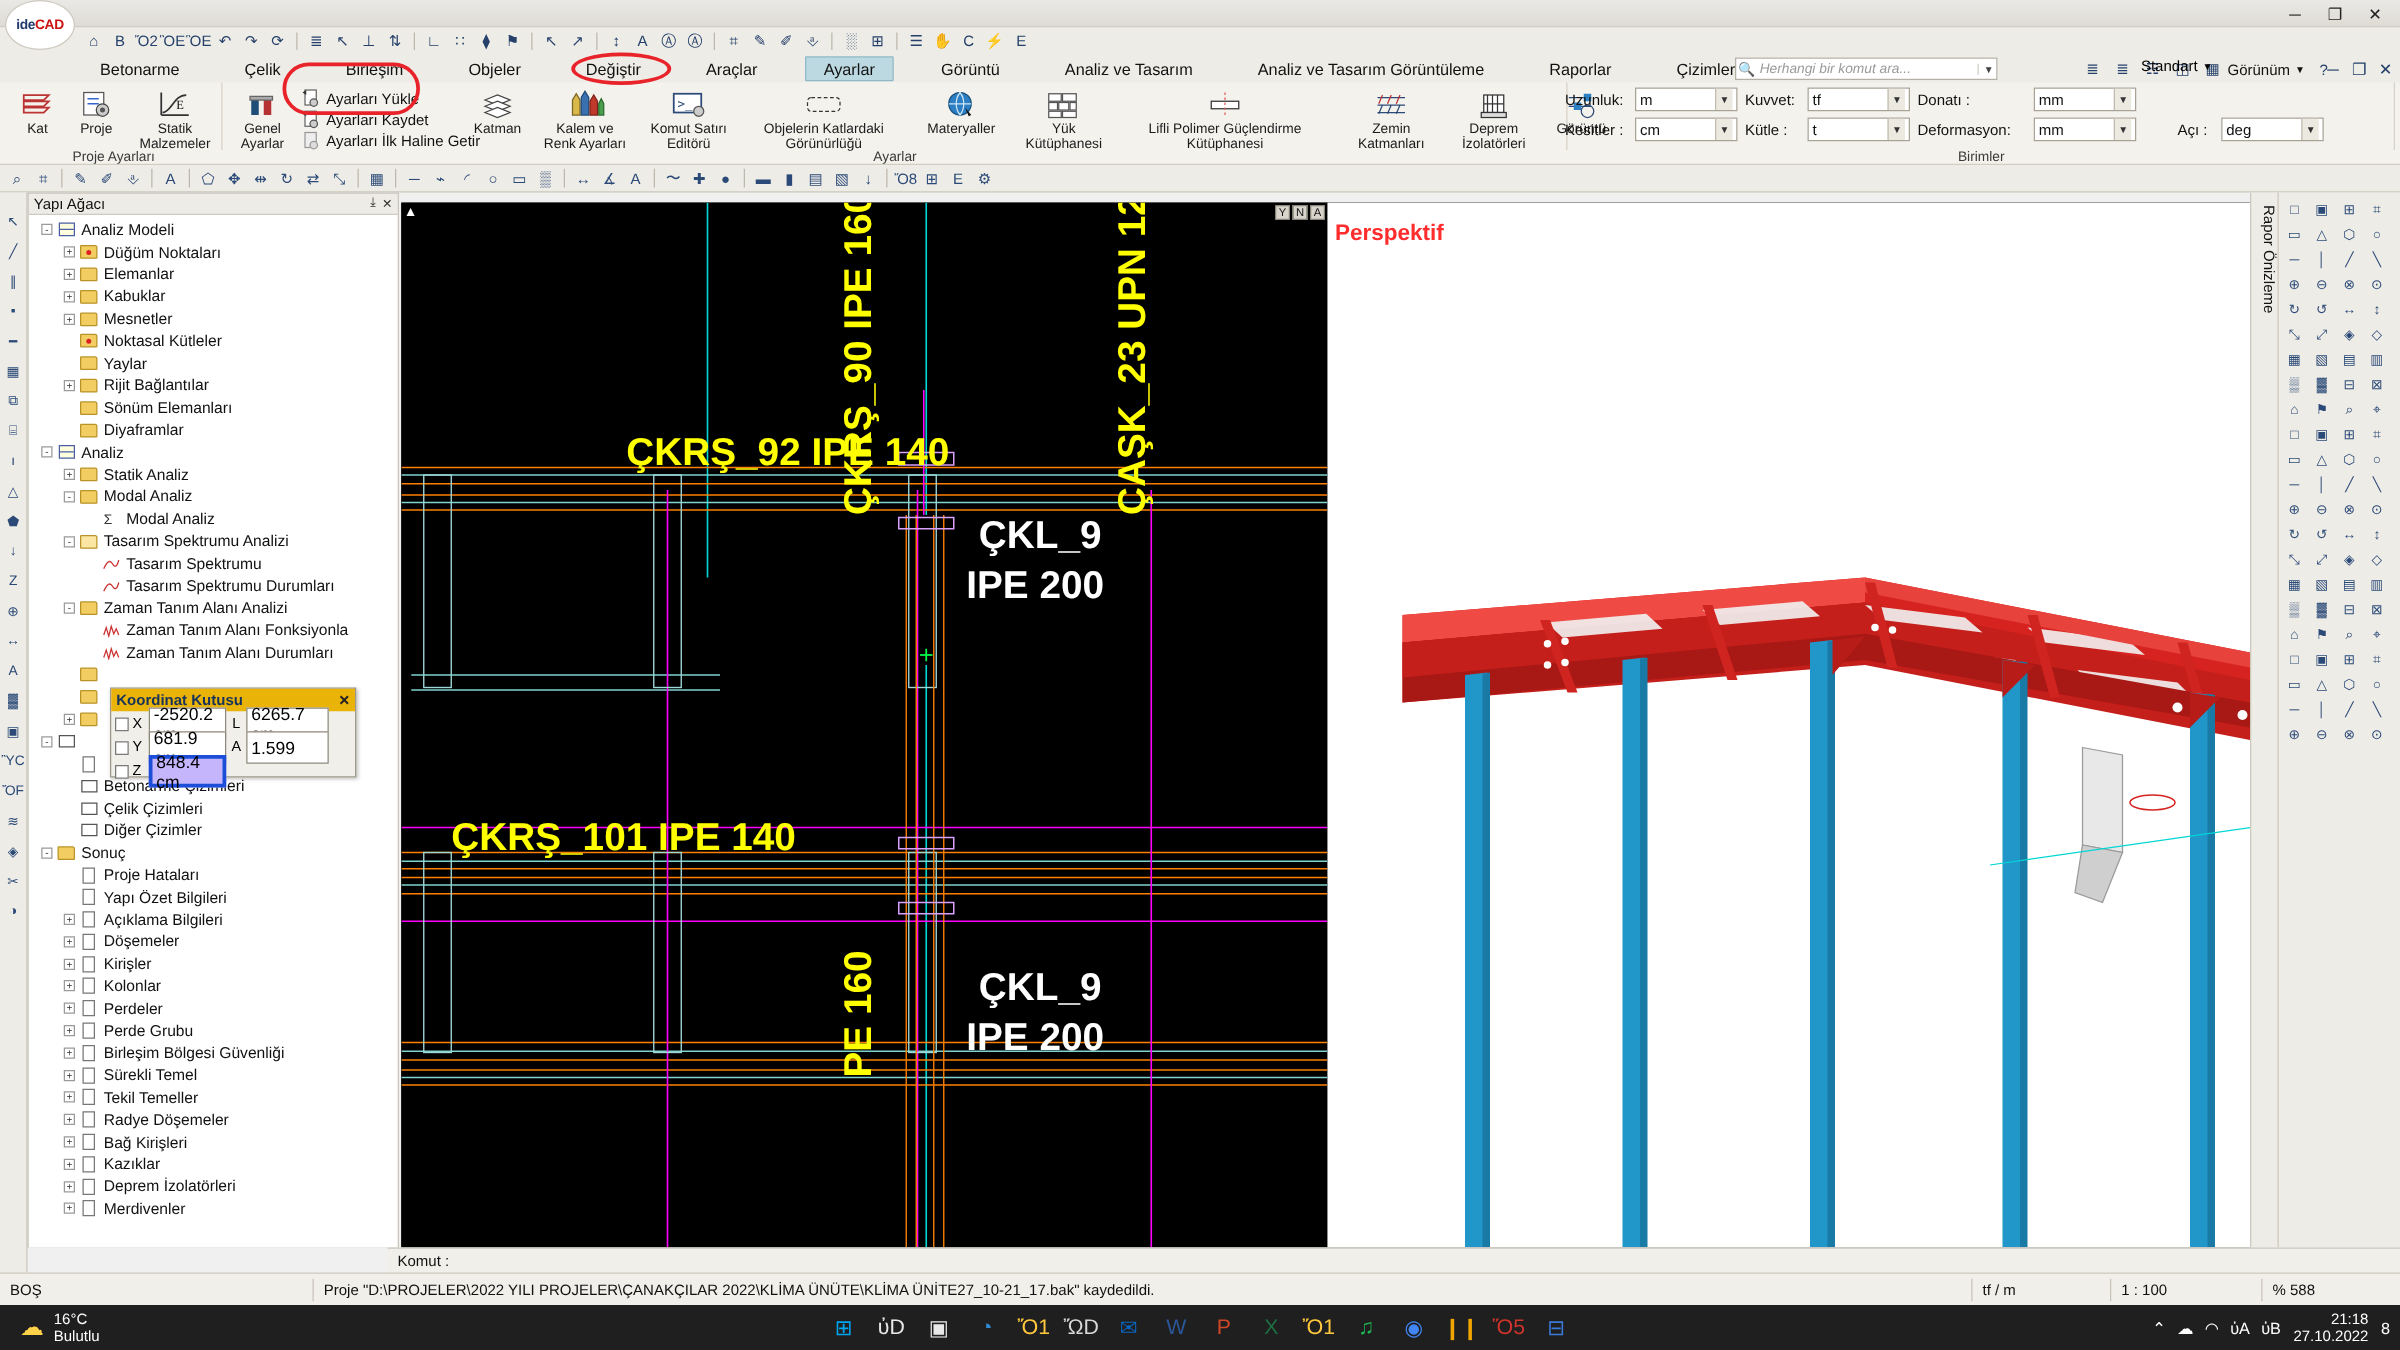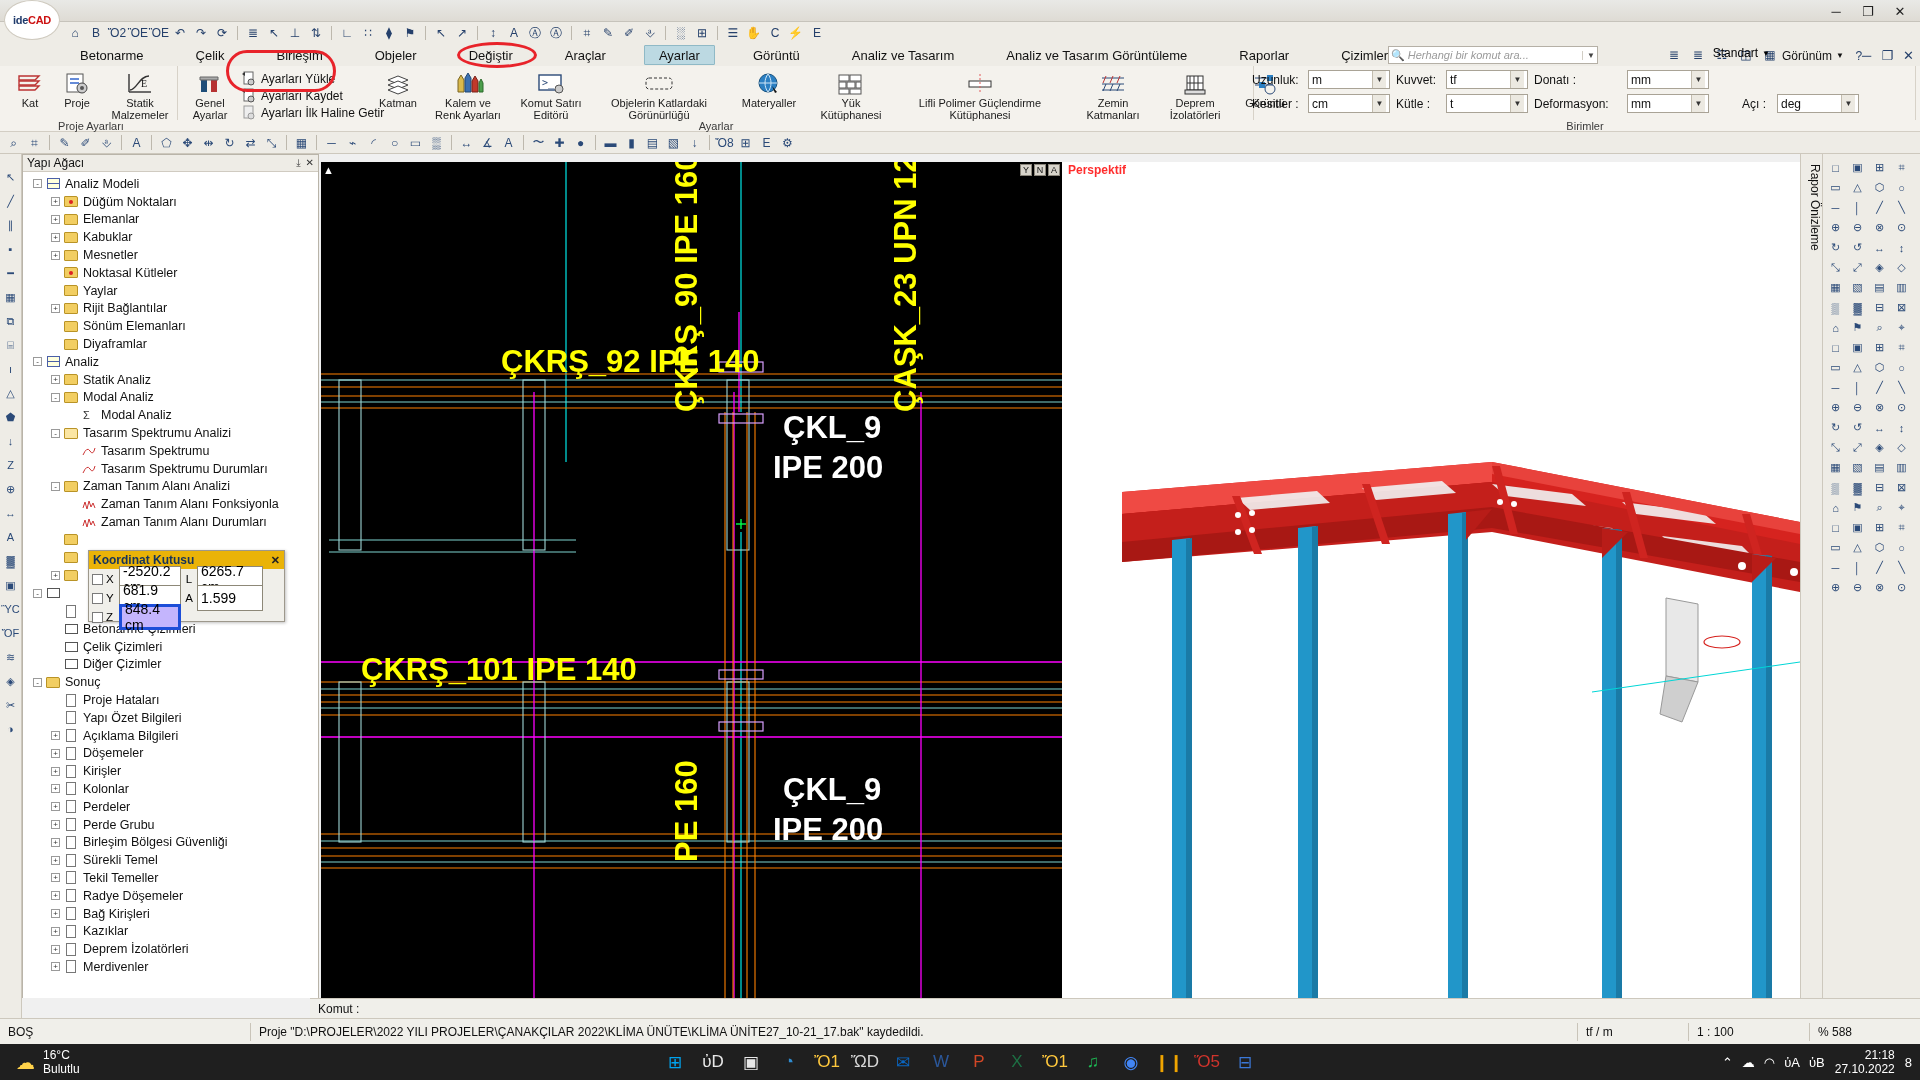--- a/index.html
+++ b/index.html
@@ -172,21 +172,21 @@
   }
   .kinp.gray { background:#c4b5fd; border:3px solid #1d4ed8; }
 
   
   .cad {
     position:absolute; left:321px; top:162px; width:1479px; height:836px;
     background:#000; overflow:hidden;
   }
   .cad-2d { position:absolute; left:0; top:0; width:741px; height:836px; overflow:hidden; background:#000; }
   .cad-3d { position:absolute; left:741px; top:0; width:738px; height:836px; background:#fff; overflow:hidden; }
-  .vp-label { position:absolute; left:6px; top:1px; font-size:12px; color:#ff2d2d; font-weight:600; z-index:9;}
+  .vp-label { position:absolute; left:6px; top:14px; font-size:18px; color:#ff2d2d; font-weight:600; z-index:9;}
   .cad-corner { position:absolute; right:2px; top:2px; display:flex; gap:2px; z-index:10;}
   .cc-b { width:12px; height:12px; background:#d8d4cb; border:1px solid #8a857a; font-size:9px; line-height:10px; text-align:center; color:#111;}
   .arrow-mark { position:absolute; left:2px; top:2px; color:#fff; font-size:11px; z-index:9; }
   .cadtxt {
     position:absolute; color:#ffff00; font-family:"Liberation Sans", sans-serif;
     font-weight:700; white-space:nowrap;
   }
   .cadtxt.wtxt { color:#ffffff; }
 
   

